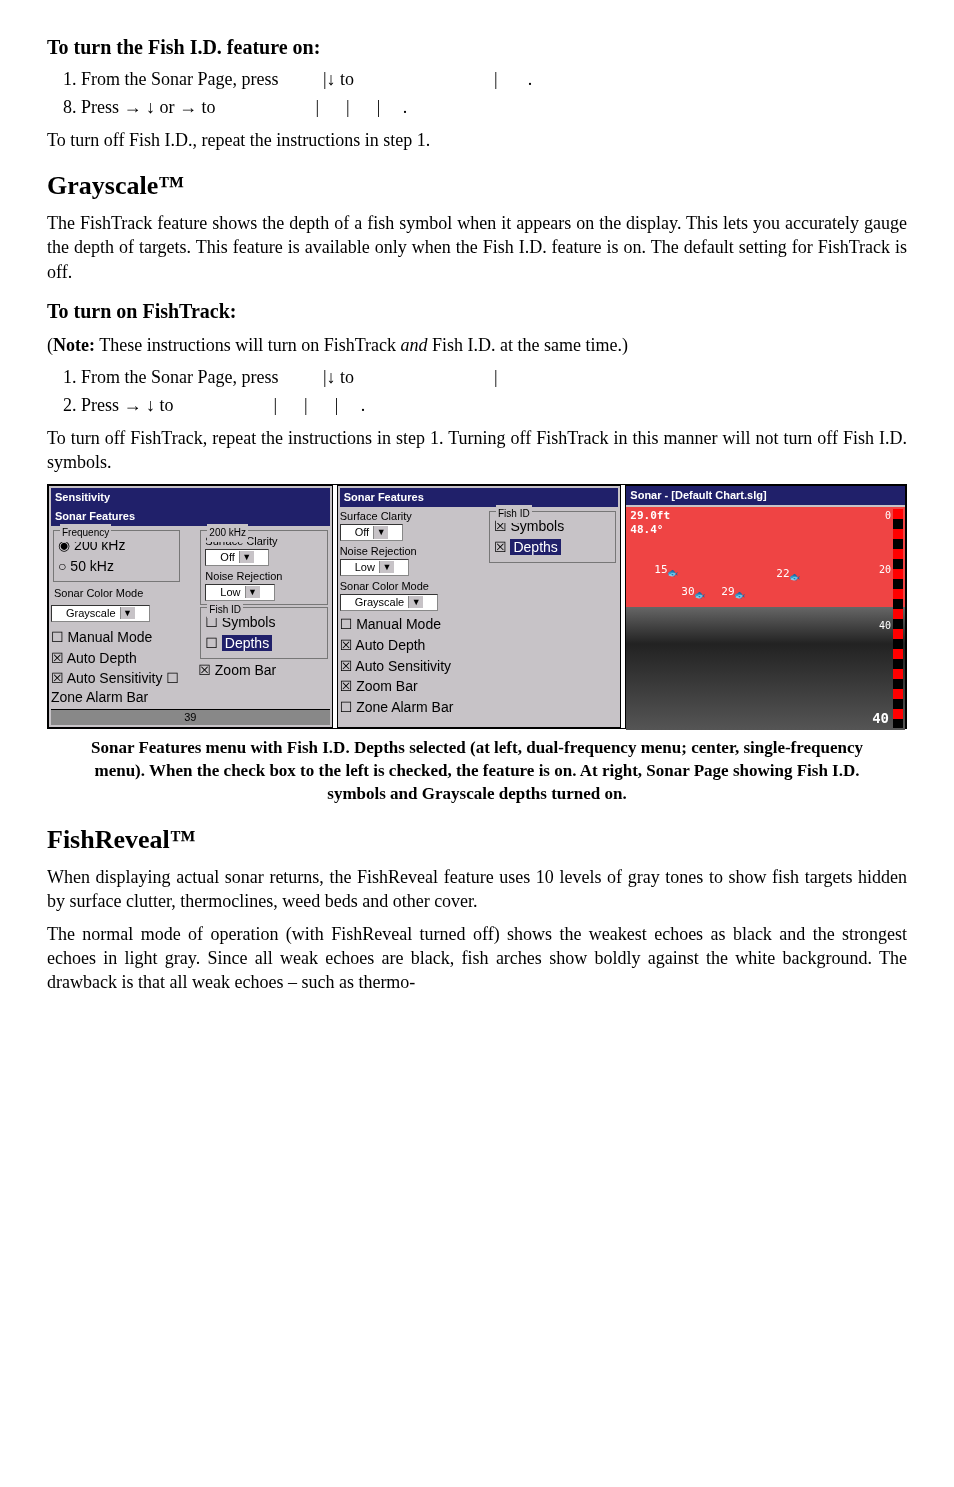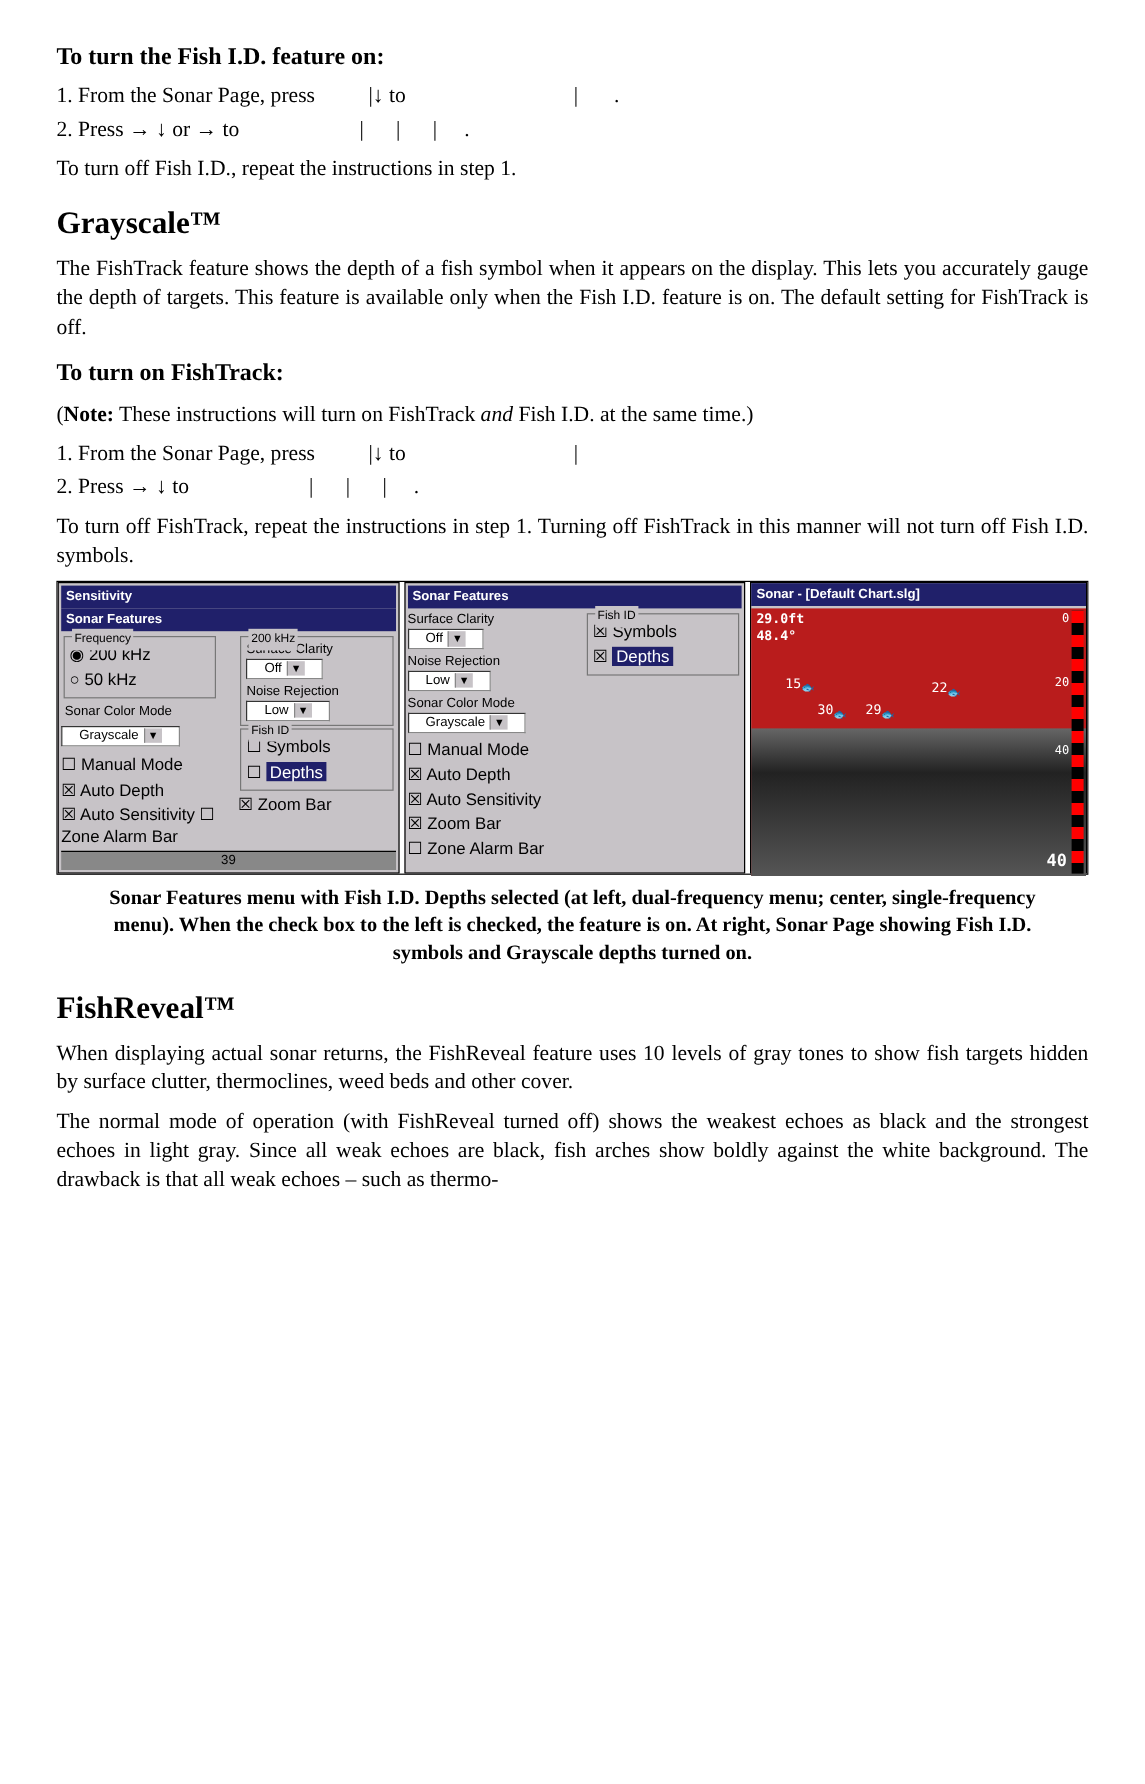--- a/index.html
+++ b/index.html
@@ -7,39 +7,39 @@
     max-width: 860px;
     margin: 20px auto;
     padding: 0 30px;
     color: #000;
     line-height: 1.35;
   }
   .bold { font-weight: bold; }
   h3.section-title { font-size: 20px; margin: 14px 0 6px; }
   h2.feature-title { font-size: 26px; margin: 16px 0 8px; font-weight: bold; }
   p { margin: 8px 0; font-size: 18px; text-align: justify; }
-  .step-row { display: flex; align-items: center; font-size: 18px; margin: 4px 0; flex-wrap: wrap; }
+  .step-row { display: flex; align-items: center; font-size: 18px; margin: 4px 16px; flex-wrap: wrap; }
   .step-row span { white-space: pre; }
   .caption { font-weight: bold; text-align: center; font-size: 17px; margin: 8px 20px 14px; }
   .italic { font-style: italic; }
 
   
   .shots { display: flex; gap: 4px; border: 1px solid #000; margin: 10px 0 6px; }
   .panel { flex: 1; background: #c7c3c7; border: 1px solid #000; font-family: Arial, sans-serif; font-size: 11px; position: relative; padding: 2px; }
   .panel .title { background: #20206a; color: #fff; padding: 2px 4px; font-size: 11px; font-weight: bold; margin-bottom: 2px; }
   .panel .box { border: 1px solid #777; margin: 2px; padding: 3px 4px; position: relative; }
   .panel .box .legend { position: absolute; top: -7px; left: 6px; font-size: 10px; background: #c7c3c7; padding: 2px 2px; }
   .combo { display: inline-flex; align-items: center; border: 1px inset #888; background: #fff; padding: 0 14px; font-size: 11px; height: 15px; }
   .combo .dd { background: #c7c3c7; border-left: 1px solid #888; width:14px; text-align:center; margin-left:4px; font-size:9px; }
   .chk::before { content: "☐ "; }
   .chkx::before { content: "☒ "; }
   .radio::before { content: "○ "; }
   .radiox::before { content: "◉ "; }
   .hl { background: #20206a; color:#fff; padding: 0 3px; }
-  .sonar-img { background: #b91c1c; color:#fff; height: 100%; position: relative; font-family: monospace; font-size: 11px; }
+  .sonar-img { background: #ef4444; color:#fff; height: 100%; position: relative; font-family: monospace; font-size: 11px; }
   .sonar-img .d1 { position:absolute; top:2px; left:4px; font-weight:bold; }
   .sonar-img .d2 { position:absolute; top:16px; left:4px; font-weight:bold; }
   .sonar-img .fish { position:absolute; top:56px; left:28px; }
   .sonar-img .floor { position:absolute; bottom:0; left:0; right:0; height:55%; background: linear-gradient(#666,#222 30%,#555); }
   .sonar-img .ruler { position:absolute; right:2px; top:2px; bottom:2px; width:10px; background: repeating-linear-gradient(#f00, #f00 10px, #000 10px, #000 20px); }
   .sonar-img .rlabel { position:absolute; right:14px; color:#fff; font-size:10px; }
   .sonar-img .num60 { position:absolute; bottom:2px; right:16px; font-size:14px; font-weight:bold; }
   .panel .opt { margin:2px 0; font-size:14px; }
   .rowflex { display:flex; gap:16px; }
   .col { flex:1; }
@@ -51,21 +51,21 @@
 <div class="step-row">
   <span>1. From the Sonar Page, press </span>
   <span style="width:40px"></span>
   <span>|↓ to</span>
   <span style="width:140px"></span>
   <span>|</span>
   <span style="width:30px"></span>
   <span>.</span>
 </div>
 <div class="step-row">
-  <span>2. Press → ↓ or → to</span>
+  <span>8. Press → ↓ or → to</span>
   <span style="width:100px"></span>
   <span>|      |      |     .</span>
 </div>
 <p>To turn off Fish I.D., repeat the instructions in step 1.</p>
 
 <h2 class="feature-title">Grayscale™</h2>
 <p>The FishTrack feature shows the depth of a fish symbol when it appears on the display. This lets you accurately gauge the depth of targets. This feature is available only when the Fish I.D. feature is on. The default setting for FishTrack is off.</p>
 
 <h3 class="section-title">To turn on FishTrack:</h3>
 <p>

